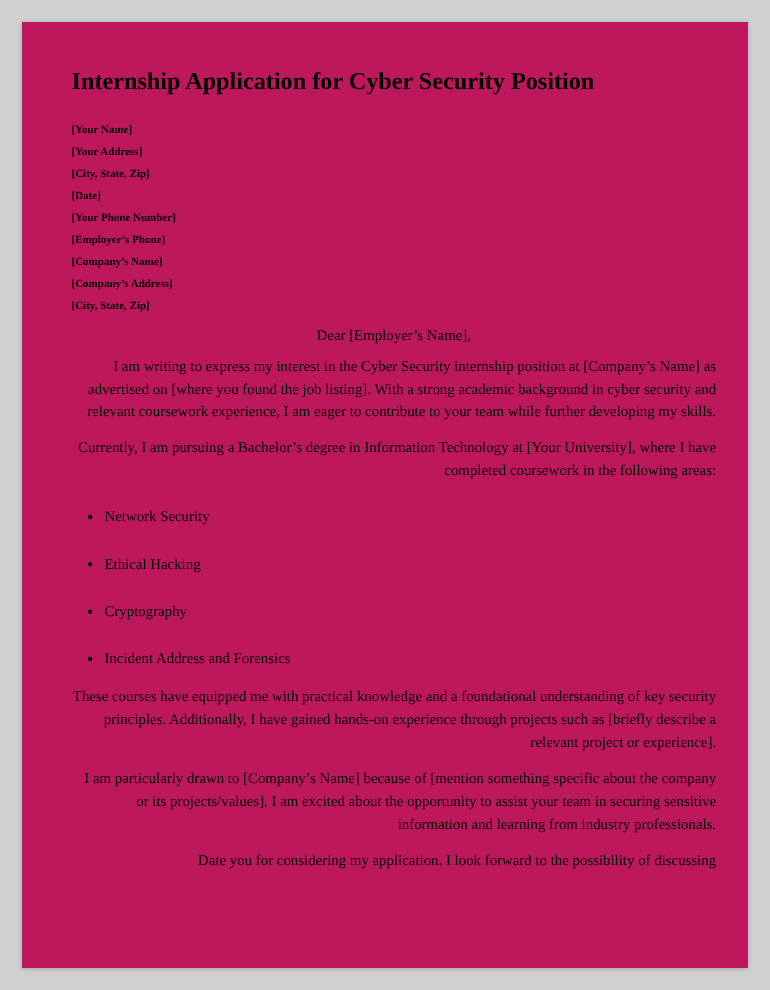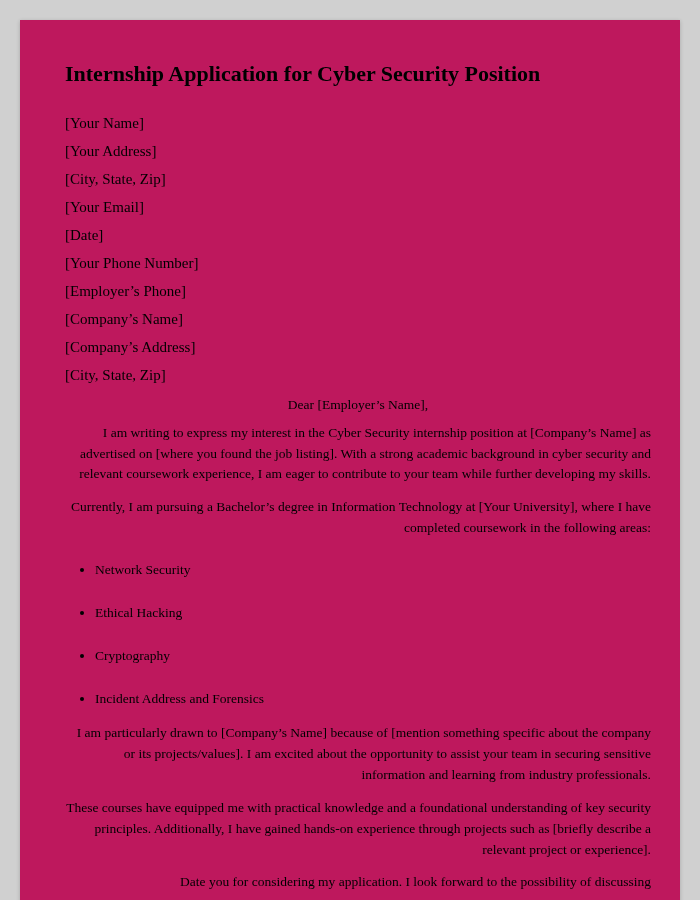--- a/index.html
+++ b/index.html
@@ -28,24 +28,25 @@
 
     .doc-title {
       font-size: 22px;
       font-weight: bold;
       line-height: 1.3;
       margin-bottom: 22px;
       color: #000;
     }
 
     .address-block p {
-      font-size: 15px;
+      font-size: 10px;
       color: #000;
       line-height: 1.6;
       margin-bottom: 4px;
+      font-weight: bold;
     }
 
     .salutation {
       font-size: 13.5px;
       color: #000;
       margin-top: 10px;
       margin-bottom: 10px;
       text-align: center;
     }
 
@@ -73,38 +74,37 @@
 <body>
 
 <div class="page-container">
 
   <h1 class="doc-title">Internship Application for Cyber Security Position</h1>
 
   <div class="address-block">
   <p>[Your Name]</p>
       <p>[Your Address]</p>
       <p>[City, State, Zip]</p>
-      <p>[Your Email]</p>
       <p>[Date]</p>
       <p>[Your Phone Number]</p>
       <p>[Employer’s Phone]</p>
       <p>[Company’s Name]</p>
       <p>[Company’s Address]</p>
       <p>[City, State, Zip]</p>
     </div>
 
   <p class="salutation">Dear [Employer’s Name],</p>
 
   <div>
   <p class="paragraph">I am writing to express my interest in the Cyber Security internship position at [Company’s Name] as advertised on [where you found the job listing]. With a strong academic background in cyber security and relevant coursework experience, I am eager to contribute to your team while further developing my skills.</p>
       <p class="paragraph">Currently, I am pursuing a Bachelor’s degree in Information Technology at [Your University], where I have completed coursework in the following areas:</p>
       <ul class="bullet-list">
         <li>Network Security</li>
         <li>Ethical Hacking</li>
         <li>Cryptography</li>
         <li>Incident Address and Forensics</li>
       </ul>
+      <p class="paragraph">These courses have equipped me with practical knowledge and a foundational understanding of key security principles. Additionally, I have gained hands-on experience through projects such as [briefly describe a relevant project or experience].</p>
       <p class="paragraph">I am particularly drawn to [Company’s Name] because of [mention something specific about the company or its projects/values]. I am excited about the opportunity to assist your team in securing sensitive information and learning from industry professionals.</p>
-      <p class="paragraph">These courses have equipped me with practical knowledge and a foundational understanding of key security principles. Additionally, I have gained hands-on experience through projects such as [briefly describe a relevant project or experience].</p>
       <p class="paragraph">Date you for considering my application. I look forward to the possibility of discussing</p>
     </div>
 
 </div>
 
 </body></html>

